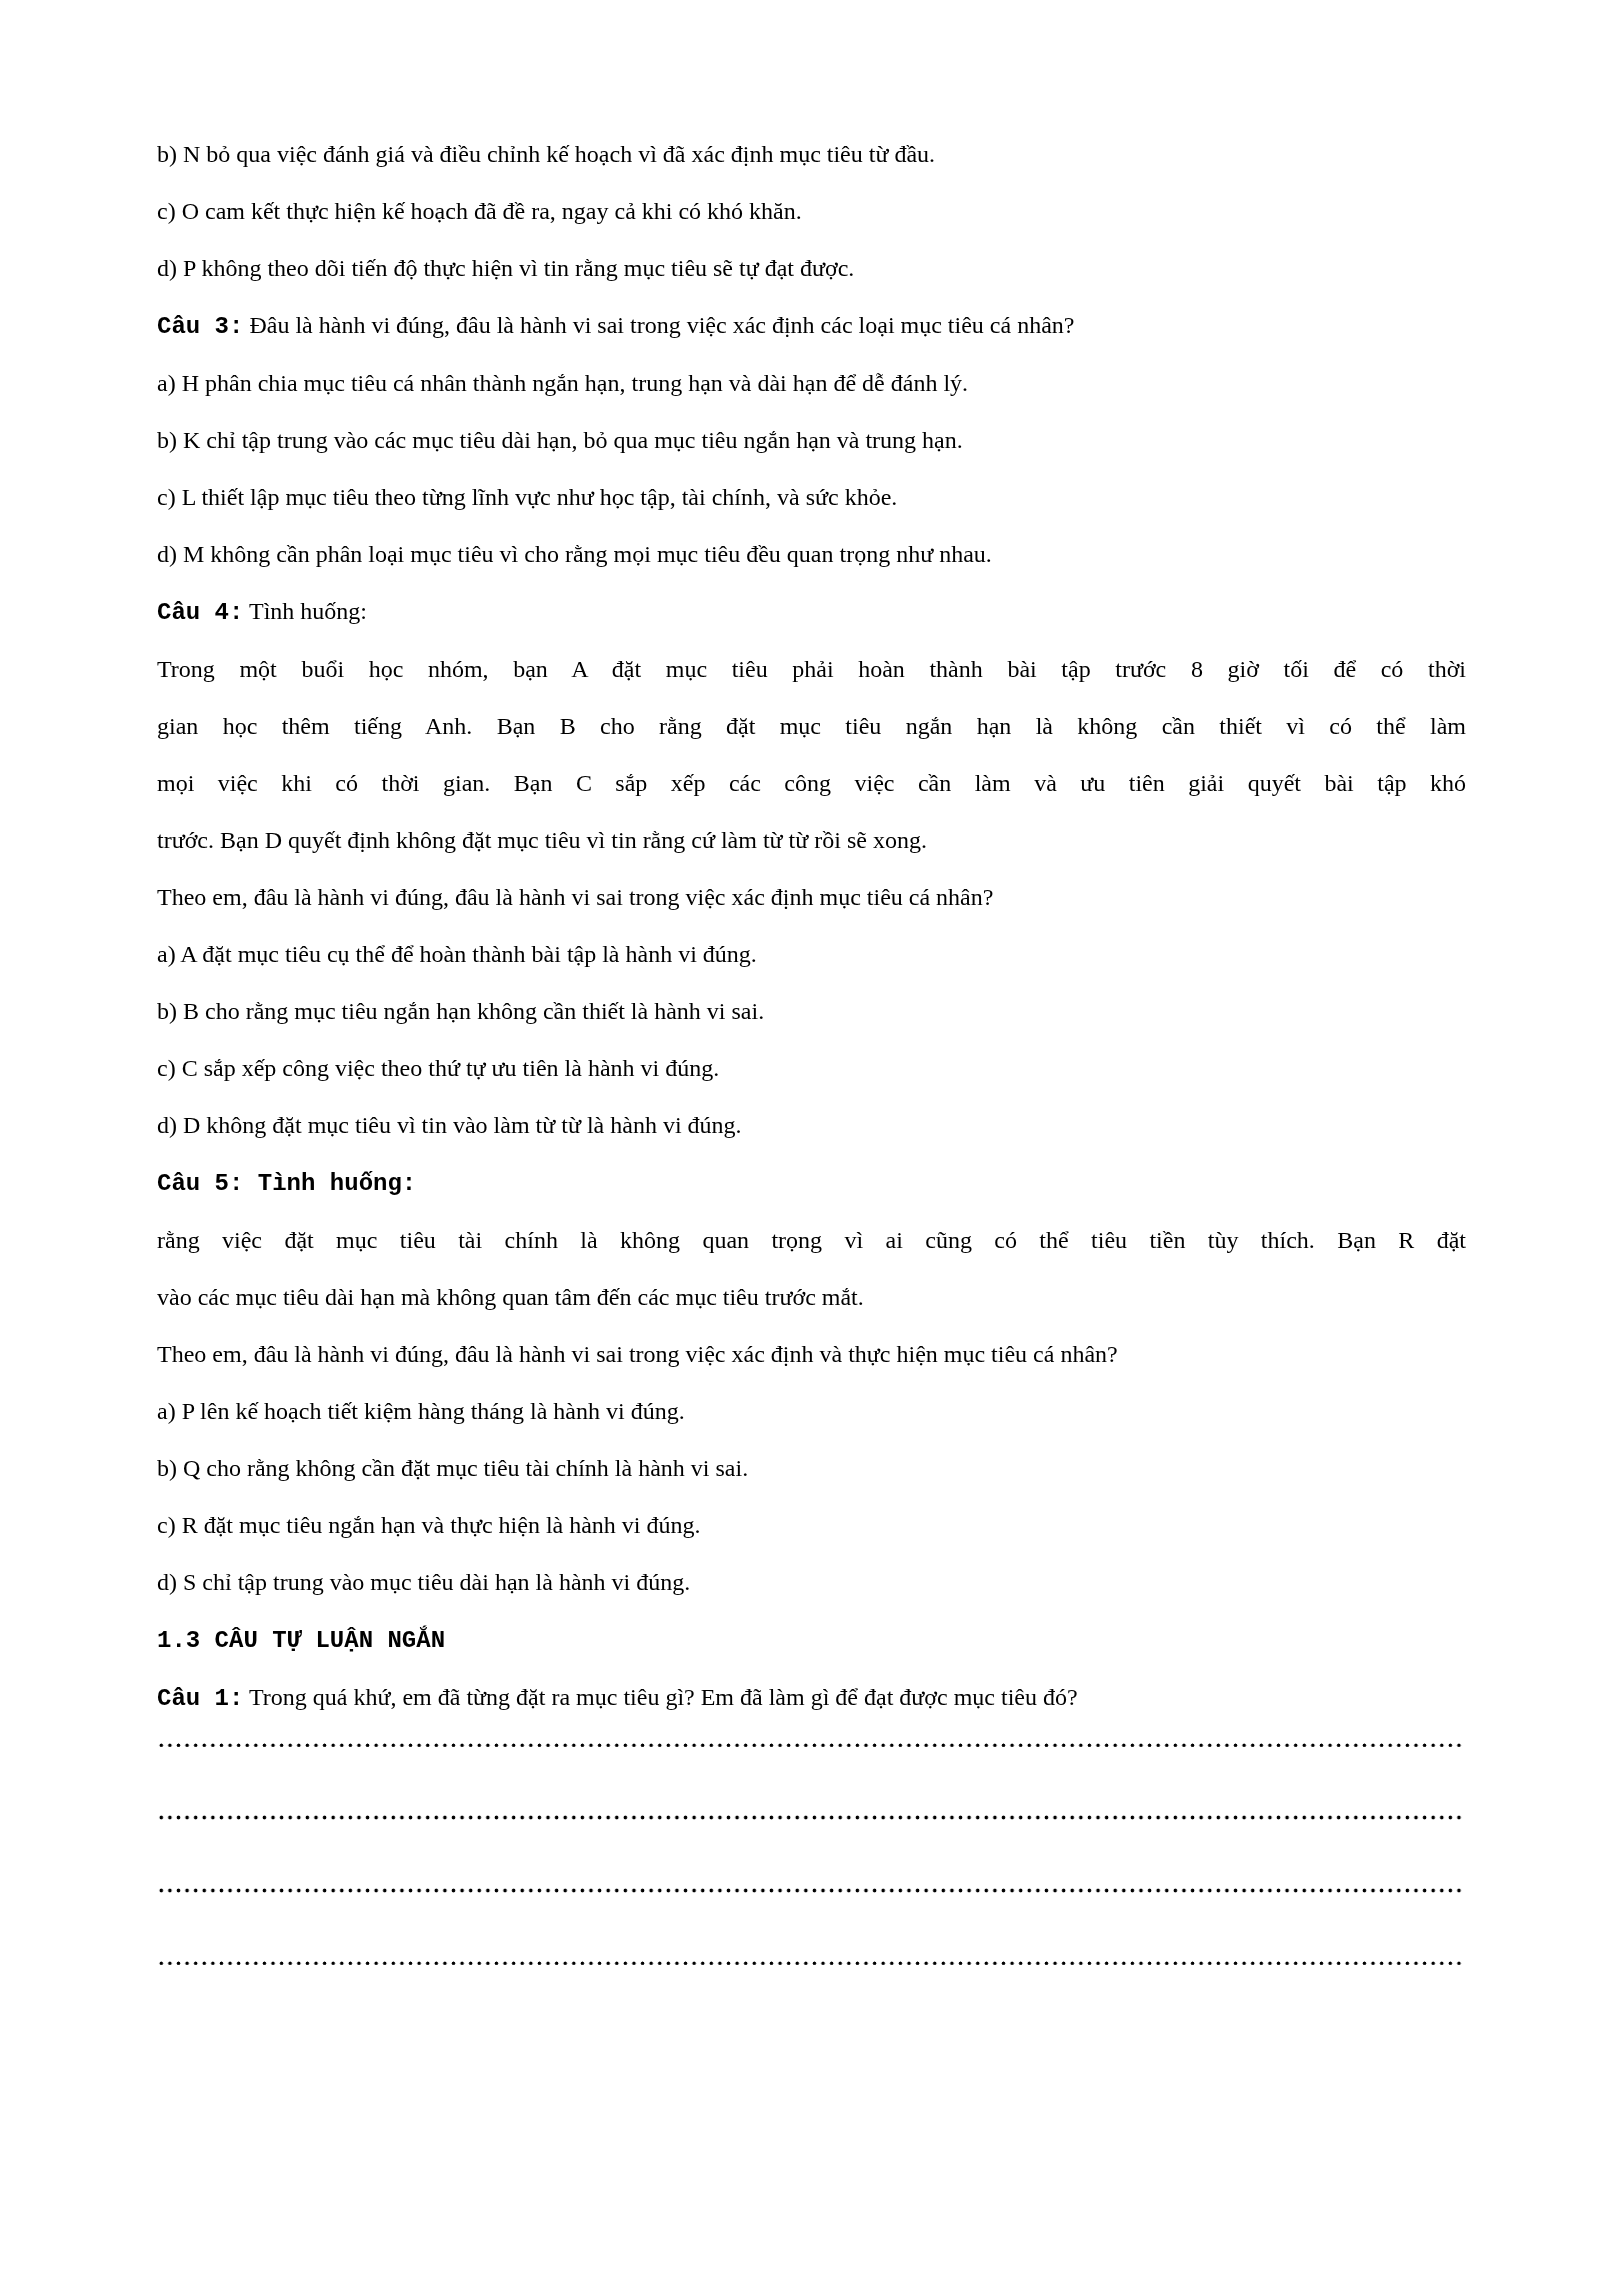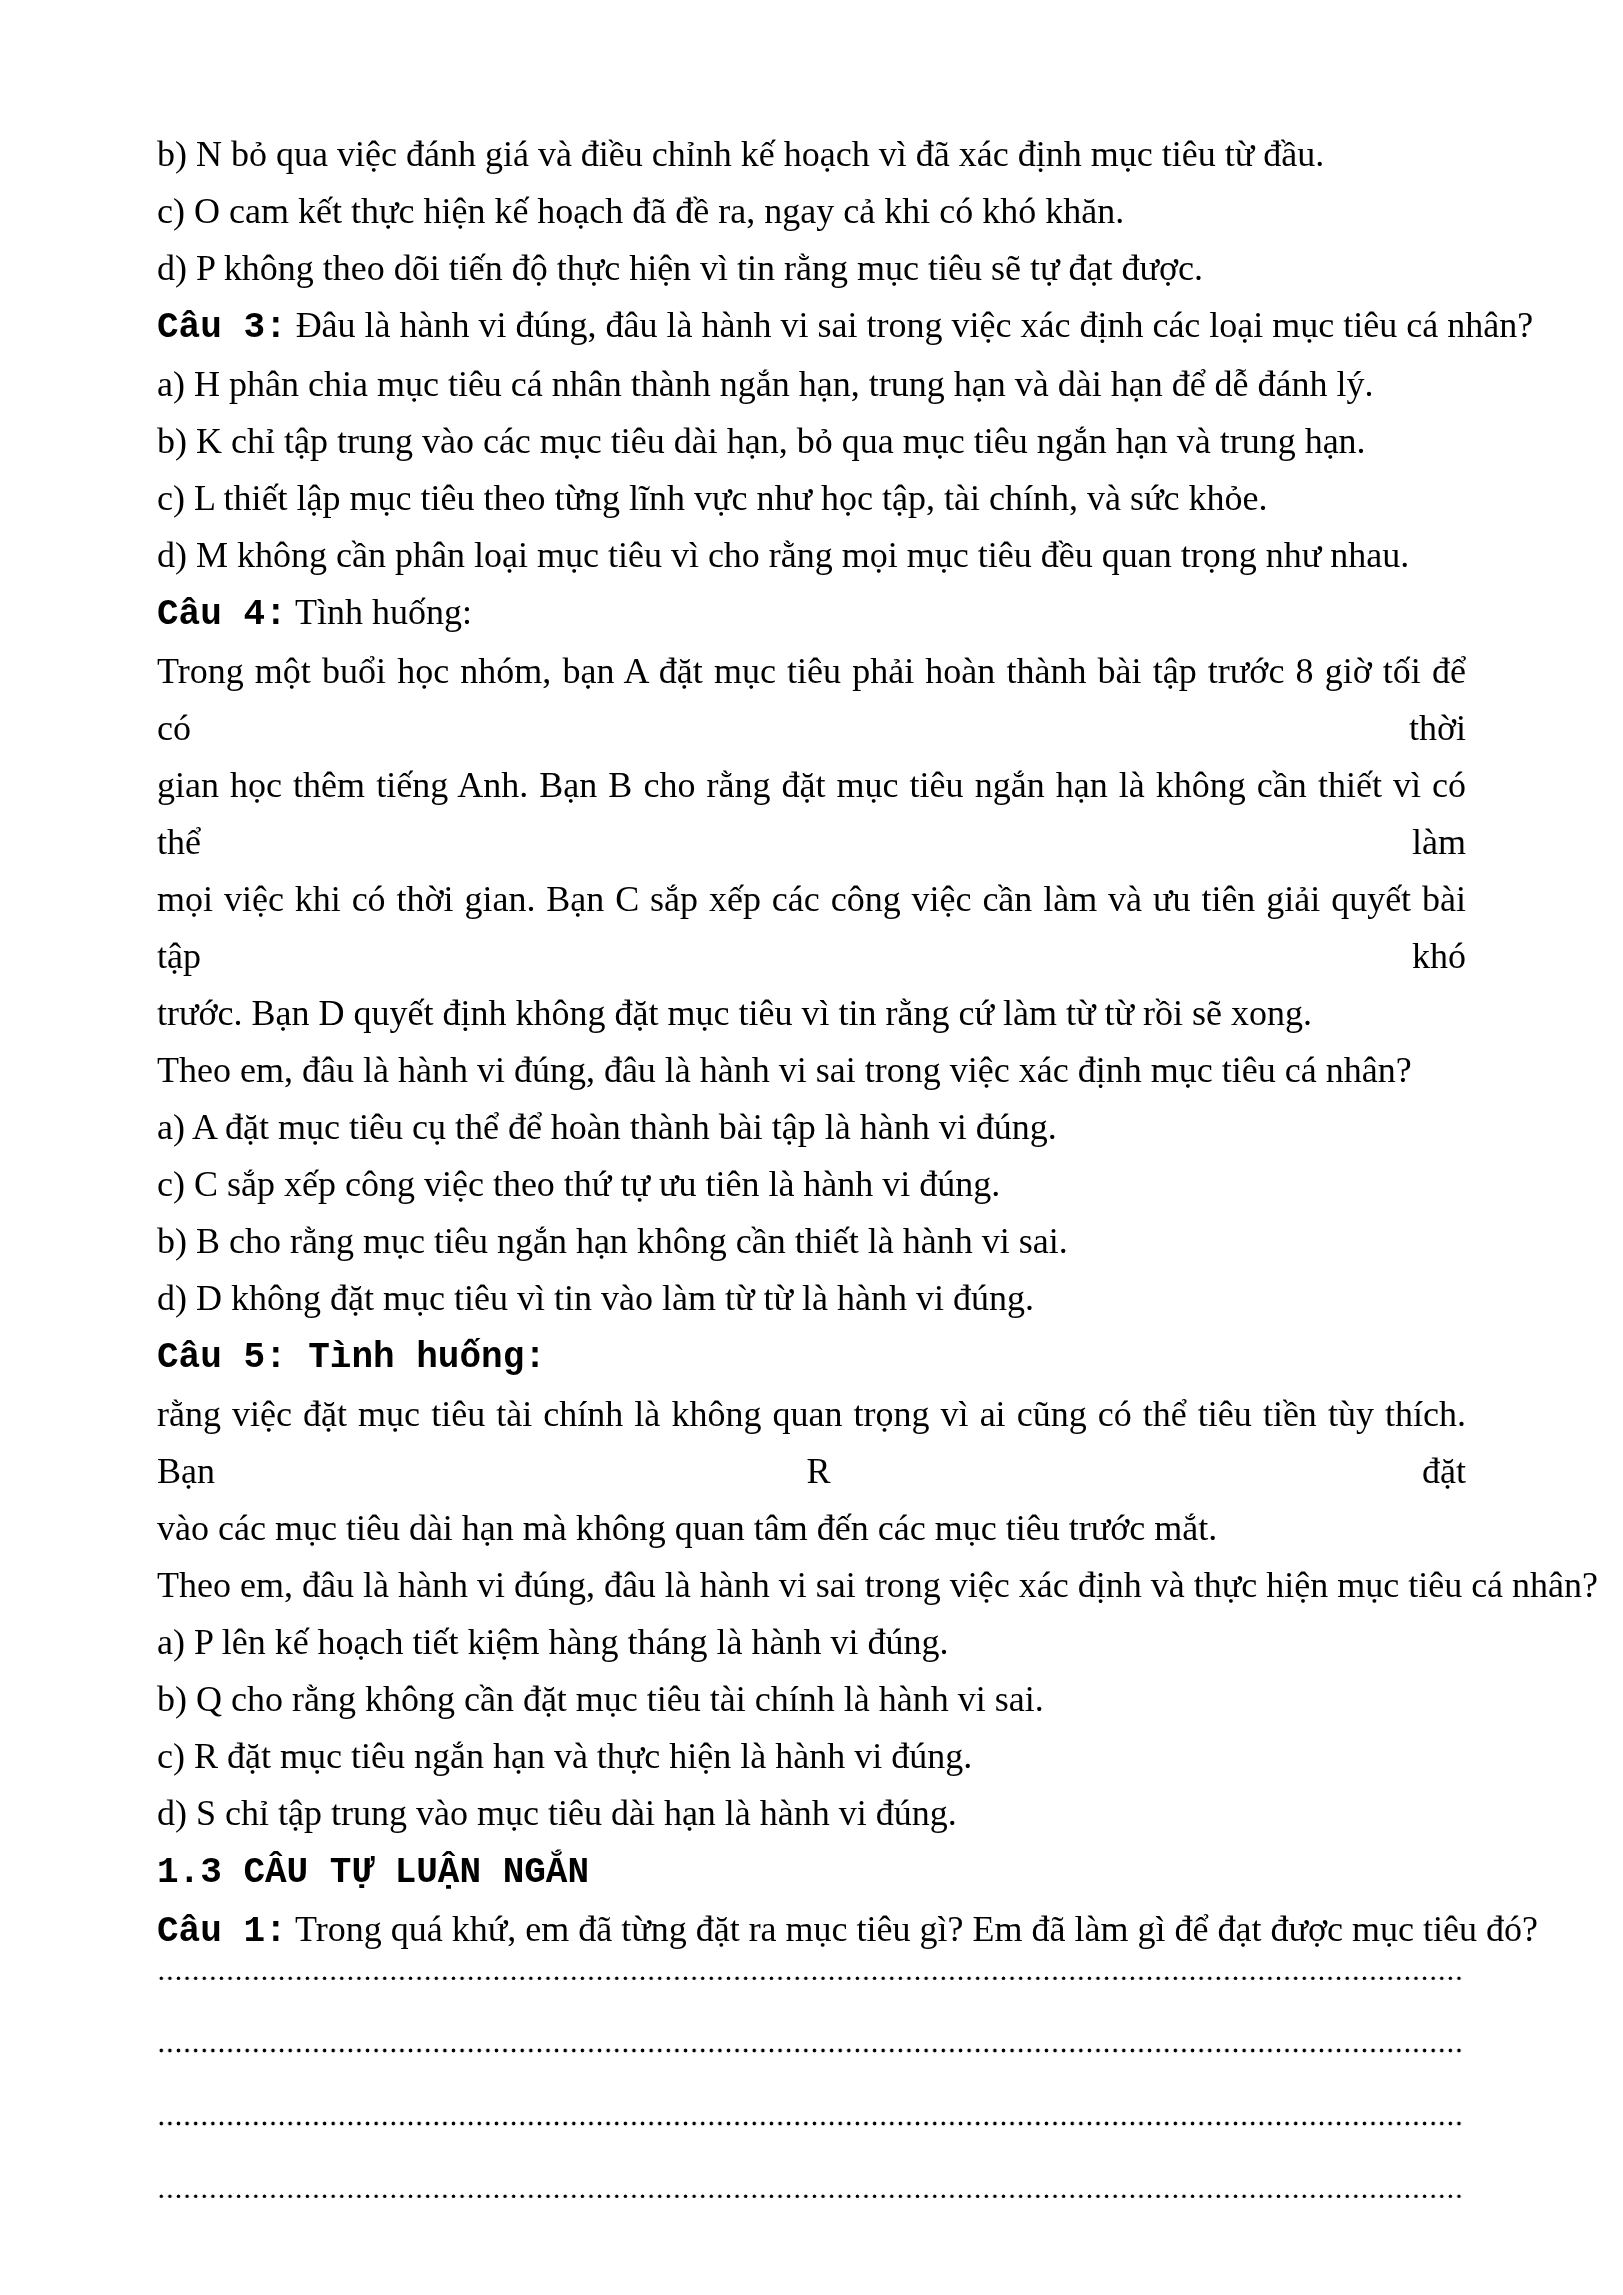--- a/index.html
+++ b/index.html
@@ -9,21 +9,21 @@
     height: 2295px;
     background: #ffffff;
     color: #000000;
     font-family: "Liberation Serif", "DejaVu Serif", serif;
     overflow: hidden;
   }
   .content {
     padding: 126px 157px 0 157px;
   }
   .line {
-    font-size: 36px;
+    font-size: 24px;
     line-height: 57px;
     white-space: nowrap;
   }
   .jline {
     white-space: normal;
     text-align: justify;
     text-align-last: justify;
     -moz-text-align-last: justify;
   }
   .bold { font-weight: bold; font-family: Liberation Mono, monospace; }
@@ -53,22 +53,22 @@
       <div class="line"><span class="">b) K chỉ tập trung vào các mục tiêu dài hạn, bỏ qua mục tiêu ngắn hạn và trung hạn.</span></div>
       <div class="line"><span class="">c) L thiết lập mục tiêu theo từng lĩnh vực như học tập, tài chính, và sức khỏe.</span></div>
       <div class="line"><span class="">d) M không cần phân loại mục tiêu vì cho rằng mọi mục tiêu đều quan trọng như nhau.</span></div>
       <div class="line"><span class="bold">Câu 4:</span><span class=""> Tình huống:</span></div>
       <div class="line jline"><span class="">Trong một buổi học nhóm, bạn A đặt mục tiêu phải hoàn thành bài tập trước 8 giờ tối để có thời</span></div>
       <div class="line jline"><span class="">gian học thêm tiếng Anh. Bạn B cho rằng đặt mục tiêu ngắn hạn là không cần thiết vì có thể làm</span></div>
       <div class="line jline"><span class="">mọi việc khi có thời gian. Bạn C sắp xếp các công việc cần làm và ưu tiên giải quyết bài tập khó</span></div>
       <div class="line"><span class="">trước. Bạn D quyết định không đặt mục tiêu vì tin rằng cứ làm từ từ rồi sẽ xong.</span></div>
       <div class="line"><span class="">Theo em, đâu là hành vi đúng, đâu là hành vi sai trong việc xác định mục tiêu cá nhân?</span></div>
       <div class="line"><span class="">a) A đặt mục tiêu cụ thể để hoàn thành bài tập là hành vi đúng.</span></div>
+      <div class="line"><span class="">b) B cho rằng mục tiêu ngắn hạn không cần thiết là hành vi sai.</span></div>
       <div class="line"><span class="">c) C sắp xếp công việc theo thứ tự ưu tiên là hành vi đúng.</span></div>
-      <div class="line"><span class="">b) B cho rằng mục tiêu ngắn hạn không cần thiết là hành vi sai.</span></div>
       <div class="line"><span class="">d) D không đặt mục tiêu vì tin vào làm từ từ là hành vi đúng.</span></div>
       <div class="line"><span class="bold">Câu 5: Tình huống:</span></div>
       <div class="line jline"><span class="">rằng việc đặt mục tiêu tài chính là không quan trọng vì ai cũng có thể tiêu tiền tùy thích. Bạn R đặt</span></div>
       <div class="line"><span class="">vào các mục tiêu dài hạn mà không quan tâm đến các mục tiêu trước mắt.</span></div>
       <div class="line"><span class="">Theo em, đâu là hành vi đúng, đâu là hành vi sai trong việc xác định và thực hiện mục tiêu cá nhân?</span></div>
       <div class="line"><span class="">a) P lên kế hoạch tiết kiệm hàng tháng là hành vi đúng.</span></div>
       <div class="line"><span class="">b) Q cho rằng không cần đặt mục tiêu tài chính là hành vi sai.</span></div>
       <div class="line"><span class="">c) R đặt mục tiêu ngắn hạn và thực hiện là hành vi đúng.</span></div>
       <div class="line"><span class="">d) S chỉ tập trung vào mục tiêu dài hạn là hành vi đúng.</span></div>
       <div class="line heading"><span class="bold">1.3 CÂU TỰ LUẬN NGẮN</span></div>

